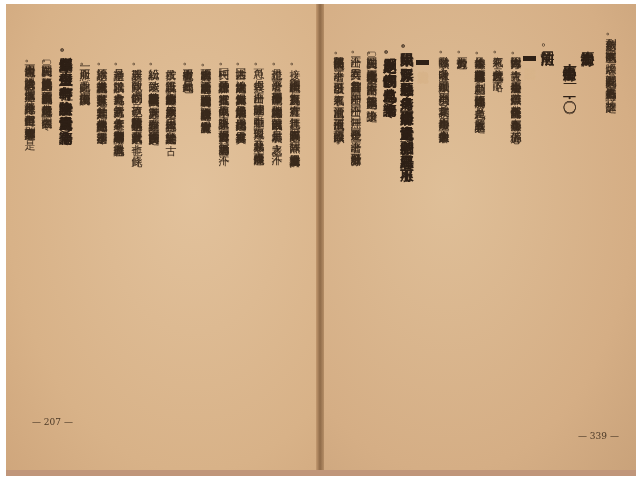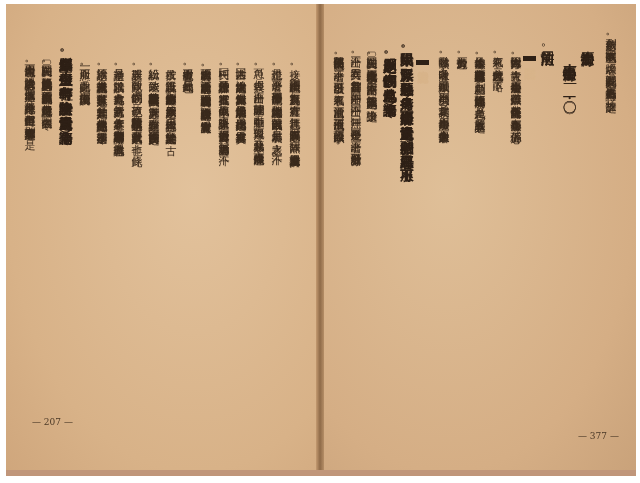--- a/index.html
+++ b/index.html
@@ -41,21 +41,21 @@
   <div class="col small" style="left:492px;top:48px;">有水氣。此二方之所以分也。（下略）</div>
   <div class="col small" style="left:474px;top:48px;">又按小青龍本條。其證頗苜金匱咳逆倚息不得臥。則頗急矣。此條之煩躁而迫於喘。是尤急也。故置立肺脹之名。</div>
   <div class="col small" style="left:456px;top:48px;">於方加石膏也。</div>
   <div class="col small" style="left:438px;top:48px;">發熱咳嗽。多吐白沫者。以平劑緩圖。則不日成勞矣。予棄其初起。用小青龍加石膏。而全生保命者數十人。</div>
   <div class="col heading" style="left:416px;top:60px;">大青龍湯之註釋</div>
   <div class="col main" style="left:400px;top:42px;">太陽中風。脈浮緊。發熱惡寒。身疼痛。不汗出而煩躁者。大青龍湯主之。若脈微弱。汗出惡風者。不可服。</div>
   <div class="col main" style="left:383px;top:48px;">服之則厥逆。筋惕肉瞤。此爲逆也。（傷寒論）</div>
   <div class="col small" style="left:366px;top:48px;">〔註〕和久田氏曰。此章大概以不汗出三字（求眞按　因原文云不汗出。故知久田指之）爲主眼。接論中之</div>
   <div class="col small" style="left:350px;top:48px;">不汗出。文有異同。其旨趣當各有別。如曰汗不出。曰不汗出。曰無汗。曰不發汗是也。汗不出者。可發難發汗亦不出。</div>
   <div class="col small" style="left:333px;top:48px;">即促使其出汗而仍不出也。不汗出者。可發以汗不出。表有水氣。當成汗而出。但不成汗而出也。故以而煩躁二字</div>
-  <div class="pgno" style="left:578px;top:431px;">— 377 —</div>
+  <div class="pgno" style="left:578px;top:431px;">— 339 —</div>
 
   <div class="col small" style="left:289px;top:60px;">接之。謂汗不出而煩躁也。無爲有之反對。宜有汗處。其汗無也。是因表有解水之隔。故曰無汗。葛根湯證及麻黃湯</div>
   <div class="col small" style="left:271px;top:60px;">證是也。不發汗者。用發汗劑而不發汗也。然則此大青龍湯證。首句冠以太陽中風。是示表無邪。表之水。不汗</div>
   <div class="col small" style="left:253px;top:60px;">可急。但今其表。不自汗出。故腠理閉塞。脈中有動。而現浮緊。及發熱惡寒。身疼痛而煩躁也。</div>
   <div class="col small" style="left:235px;top:60px;">活人書曰。治大青龍湯之病。與麻黃湯相似。但病最重又加煩躁者。爲用此湯之指標。宜復審異處矣。</div>
   <div class="col small" style="left:218px;top:60px;">柯氏曰。蓋仲景憑脈辨證。祇審其虛實。故中風傷寒。不論脈之緩緊。但於指下有力者爲實。脈弱無力者爲虛。汗不</div>
   <div class="col small" style="left:200px;top:60px;">出而煩躁者爲實。汗出多而煩躁者爲虛。證在太陽而煩躁者爲實。證在少陰而煩躁者爲虛。實者宜服大青龍湯。</div>
   <div class="col small" style="left:182px;top:60px;">虛者不宜服也。此最易知也。</div>
   <div class="col small" style="left:165px;top:60px;">求眞按　直錄以上三說。則本方之用途自然瞭解。然服之則厥逆云云。是因誤用本方也。至於此變證之治法。古</div>
   <div class="col small" style="left:148px;top:60px;">說紛紜。未能一致。有論桂枝倚附及桂枝湯云宜用眞武湯。東洞亦贊之。殆有定論之觀。獨吉益南涯氏反對之曰。</div>

